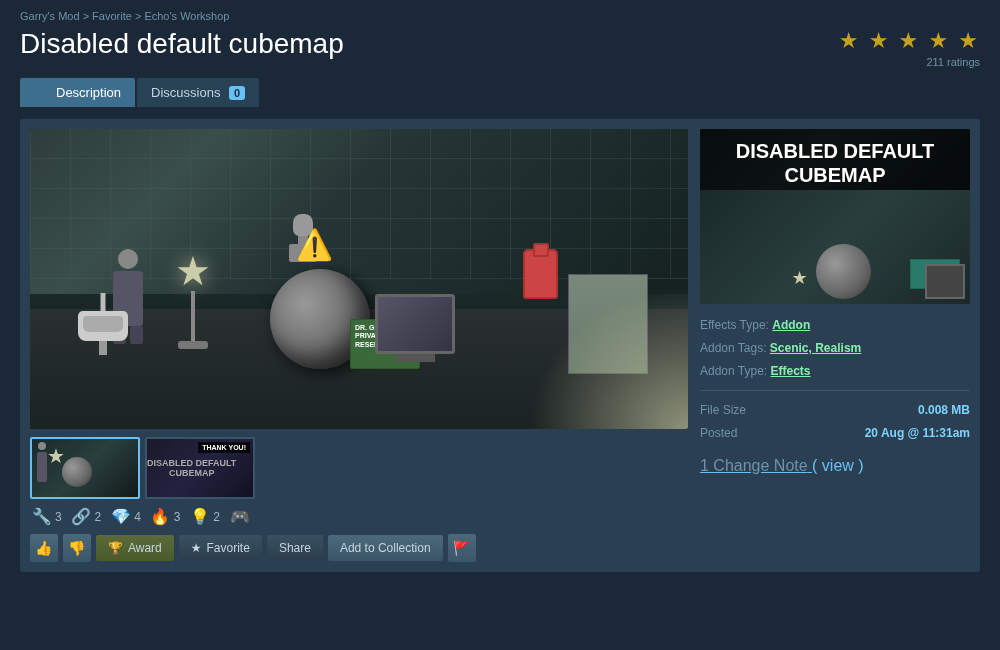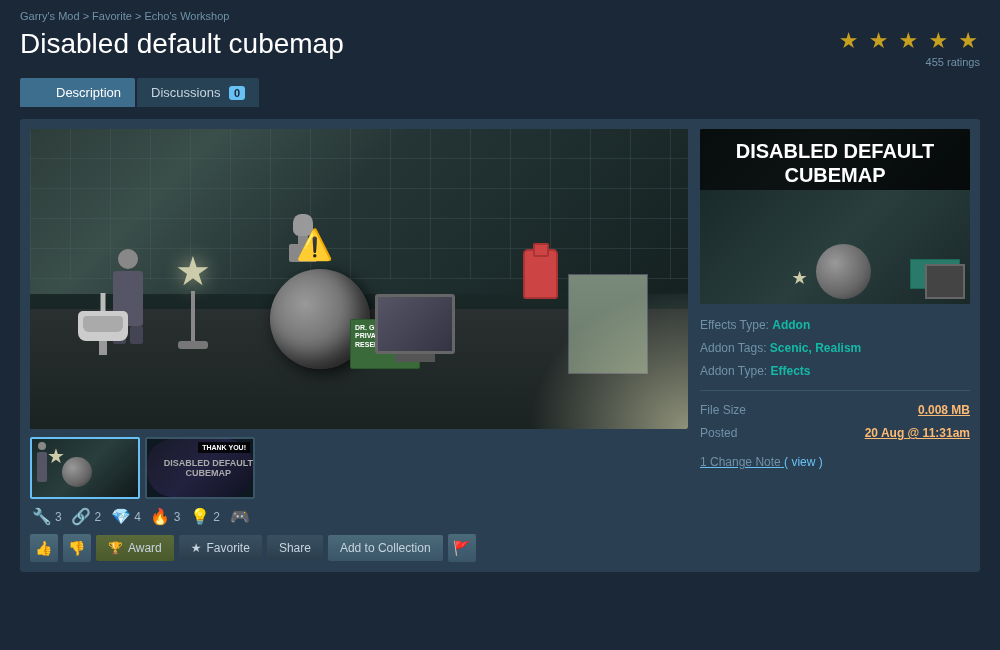--- a/index.html
+++ b/index.html
@@ -437,22 +437,21 @@
       width: 100%;
       height: 100%;
       background: linear-gradient(135deg, #1a2a2a 0%, #2a3e3e 50%, #111a1a 100%);
     }
     .thumb-scene-2 {
       width: 100%;
       height: 100%;
       background: linear-gradient(135deg, #1a1a2a 0%, #222240 50%, #111122 100%);
       display: flex;
       align-items: center;
-      justify-content: flex-end;
-      border-radius: 26px;
+      justify-content: flex-start;
     }
     .thumb-thank-you {
       position: absolute;
       top: 3px;
       right: 3px;
       background: rgba(0,0,0,0.8);
       color: #fff;
       font-size: 7px;
       padding: 2px 4px;
       font-weight: bold;
@@ -559,44 +558,44 @@
 
     
     .meta-info {
       font-size: 12px;
       line-height: 1.9;
     }
     .meta-row {
       color: #7092a8;
     }
     .meta-row strong {
-      color: #14b8a6;
+      color: #86efac;
+      text-decoration: underline;
     }
     .meta-divider {
       height: 1px;
       background: #3a5568;
       margin: 8px 0;
     }
     .meta-change-note {
       color: #67c1f5;
       cursor: pointer;
-      font-size: 12px;
+      font-size: 16px;
     }
     .meta-change-note span {
       color: #7092a8;
     }
     .meta-file-row {
       display: flex;
       justify-content: space-between;
       color: #7092a8;
       font-size: 12px;
     }
     .meta-file-row strong {
-      color: #fdba74;
-      text-decoration: underline;
+      color: #7dd3fc;
     }
 
     
     .mini-star {
       font-size: 20px;
       color: #ccccaa;
       position: absolute;
       top: 5px;
       left: 15px;
     }
@@ -645,21 +644,21 @@
   <div class="title-row">
     <h1 class="page-title">Disabled default cubemap</h1>
     <div class="rating-block">
       <div class="stars">
         <span style="color:#c6a020">★</span>
         <span style="color:#c6a020">★</span>
         <span style="color:#c6a020">★</span>
         <span style="color:#c6a020">★</span>
         <span style="color:#c6a020">★</span>
       </div>
-      <div class="rating-count">455 ratings</div>
+      <div class="rating-count">211 ratings</div>
     </div>
   </div>
 
   <div class="tabs">
     <button class="tab active">
       <span>Description</span>
     </button>
     <button class="tab">
       <span>Discussions</span>
       <span class="badge">0</span>

